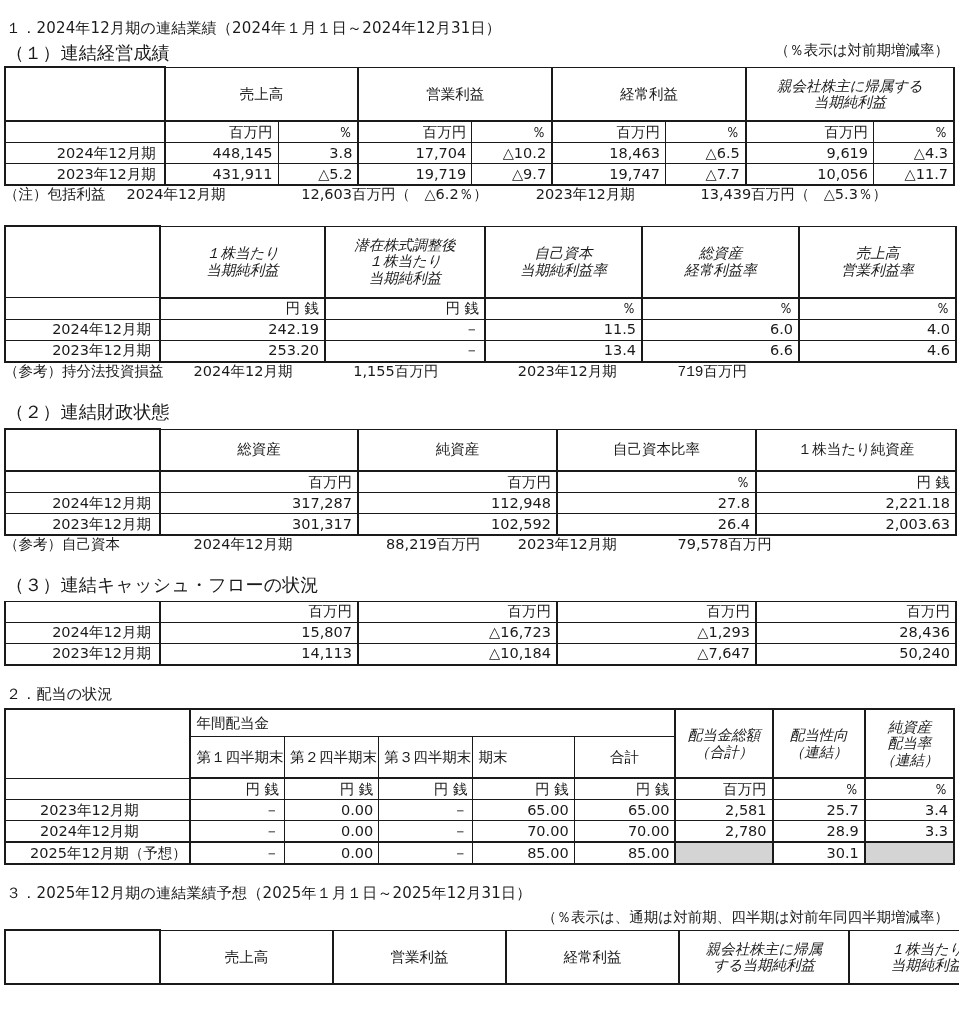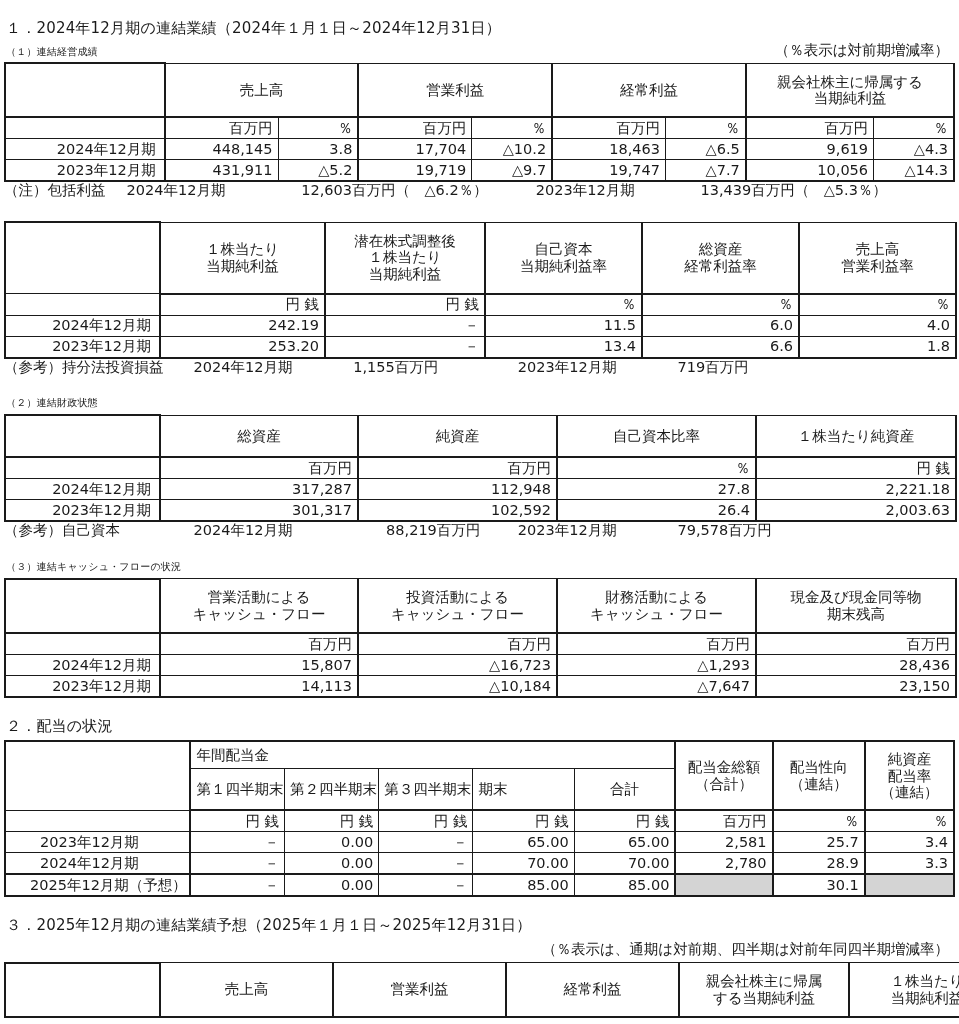--- a/index.html
+++ b/index.html
@@ -34,21 +34,21 @@
     text-align: right;
     padding-right: 10px;
   }
   .sec-title {
     padding-left: 6px;
     font-size: 15px;
     letter-spacing: .2px;
   }
   .sub-title {
     padding-left: 6px;
-    font-size: 10px;
+    font-size: 18px;
     letter-spacing: .2px;
   }
 
   
   table.fin {
     border-collapse: collapse;
     width: 951px;
     margin: 0 0 0 4px;
     table-layout: fixed;
     background: #fff;
@@ -92,21 +92,21 @@
     padding-right: 8px;
     height: 20px;
   }
   table.fin .rowlabel-c {
     text-align: center;
     height: 20px;
   }
   .gray {
     background: #d4d4d4;
   }
-  .two-line { line-height: 1.12; }
+  .two-line { line-height: 1.12; font-style: italic; }
 
   
   .note-row {
     padding-left: 4px;
     white-space: nowrap;
     font-size: 14.5px;
     line-height: 1.15;
   }
   .note-row span { display: inline-block; }
 
@@ -182,21 +182,21 @@
       </tr>
       <tr>
         <td class="rowlabel outer-l bot2">2023年12月期</td>
         <td class="num thick-l bot2">431,911</td>
         <td class="num bot2">△5.2</td>
         <td class="num thick-l bot2">19,719</td>
         <td class="num bot2">△9.7</td>
         <td class="num thick-l bot2">19,747</td>
         <td class="num bot2">△7.7</td>
         <td class="num thick-l bot2">10,056</td>
-        <td class="num outer-r bot2">△14.3</td>
+        <td class="num outer-r bot2">△11.7</td>
       </tr>
     </tbody>
   </table>
 
   <div class="note-row">
     <span style="width:118px">（注）包括利益</span>
     <span style="width:170px; text-align:left;">2024年12月期</span>
     <span style="width:230px; text-align:left;">12,603百万円（　△6.2％）</span>
     <span style="width:160px; text-align:left;">2023年12月期</span>
     <span style="text-align:left;">13,439百万円（　△5.3％）</span>
@@ -253,31 +253,31 @@
         <td class="num thick-l">11.5</td>
         <td class="num thick-l">6.0</td>
         <td class="num thick-l outer-r">4.0</td>
       </tr>
       <tr>
         <td class="rowlabel outer-l bot2">2023年12月期</td>
         <td class="num thick-l bot2">253.20</td>
         <td class="num thick-l bot2">－</td>
         <td class="num thick-l bot2">13.4</td>
         <td class="num thick-l bot2">6.6</td>
-        <td class="num thick-l outer-r bot2">1.8</td>
+        <td class="num thick-l outer-r bot2">4.6</td>
       </tr>
     </tbody>
   </table>
 
   <div class="note-row">
     <span style="width:185px">（参考）持分法投資損益</span>
     <span style="width:155px; text-align:left;">2024年12月期</span>
     <span style="width:160px; text-align:left;">1,155百万円</span>
     <span style="width:155px; text-align:left;">2023年12月期</span>
-    <span style="text-align:left;">719百万円</span>
+    <span style="text-align:left;font-family:Liberation Mono, monospace;">719百万円</span>
   </div>
 
   <div class="sp22"></div>
 
   <div class="line sub-title">（２）連結財政状態</div>
   <div class="sp6"></div>
 
   <table class="fin">
     <colgroup>
       <col style="width:155px">
@@ -334,58 +334,39 @@
   <table class="fin">
     <colgroup>
       <col style="width:155px">
       <col style="width:198px">
       <col style="width:199px">
       <col style="width:199px">
       <col style="width:200px">
     </colgroup>
     <tbody>
       <tr>
-        <td class="hdr-tall outer-l top2"></td>
-        <td class="hdr-tall thick-l two-line">
-          <div>営業活動による</div>
-          <div>キャッシュ・フロー</div>
-        </td>
-        <td class="hdr-tall thick-l two-line">
-          <div>投資活動による</div>
-          <div>キャッシュ・フロー</div>
-        </td>
-        <td class="hdr-tall thick-l two-line">
-          <div>財務活動による</div>
-          <div>キャッシュ・フロー</div>
-        </td>
-        <td class="hdr-tall thick-l outer-r two-line">
-          <div>現金及び現金同等物</div>
-          <div>期末残高</div>
-        </td>
-      </tr>
-      <tr>
         <td class="unit outer-l"></td>
         <td class="unit thick-l">百万円</td>
         <td class="unit thick-l">百万円</td>
         <td class="unit thick-l">百万円</td>
         <td class="unit thick-l outer-r">百万円</td>
       </tr>
       <tr>
         <td class="rowlabel outer-l">2024年12月期</td>
         <td class="num thick-l">15,807</td>
         <td class="num thick-l">△16,723</td>
         <td class="num thick-l">△1,293</td>
         <td class="num thick-l outer-r">28,436</td>
       </tr>
       <tr>
         <td class="rowlabel outer-l bot2">2023年12月期</td>
         <td class="num thick-l bot2">14,113</td>
         <td class="num thick-l bot2">△10,184</td>
         <td class="num thick-l bot2">△7,647</td>
-        <td class="num thick-l outer-r bot2">23,150</td>
+        <td class="num thick-l outer-r bot2">50,240</td>
       </tr>
     </tbody>
   </table>
 
   <div class="sp20"></div>
 
   <div class="line sec-title">２．配当の状況</div>
   <div class="sp6"></div>
 
   <table class="fin">

